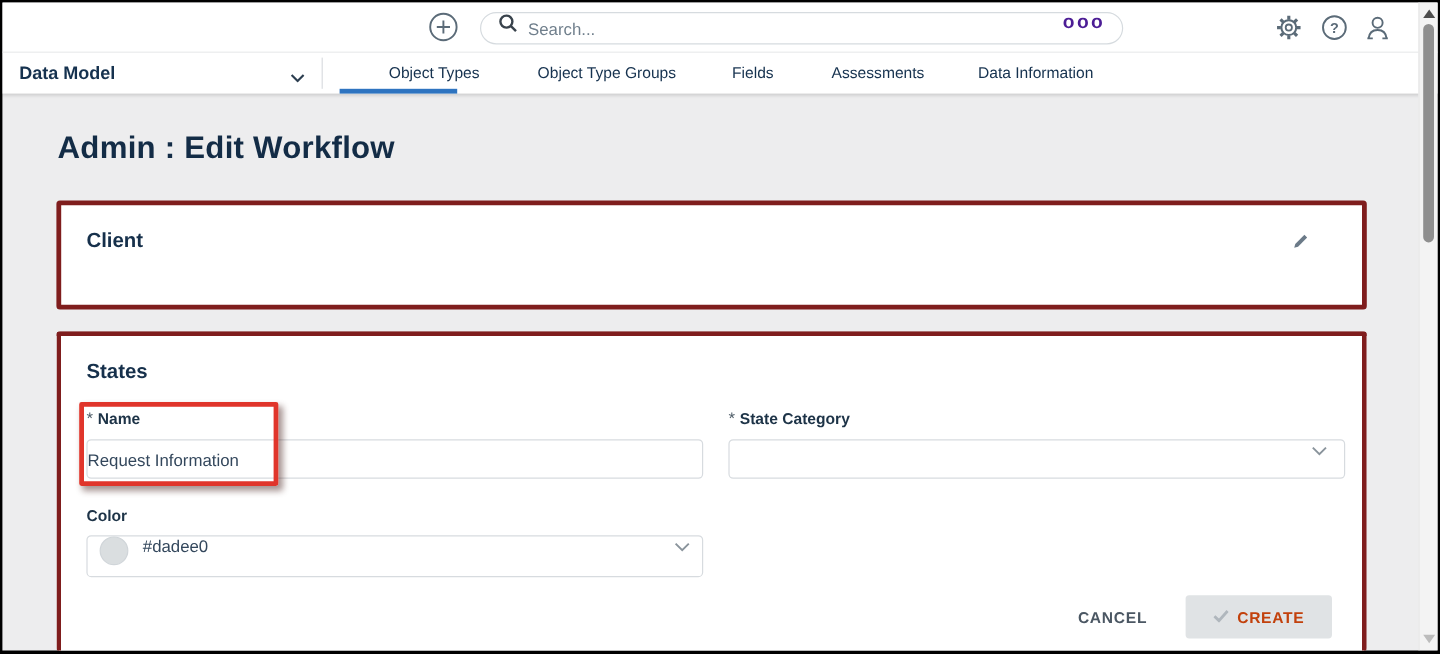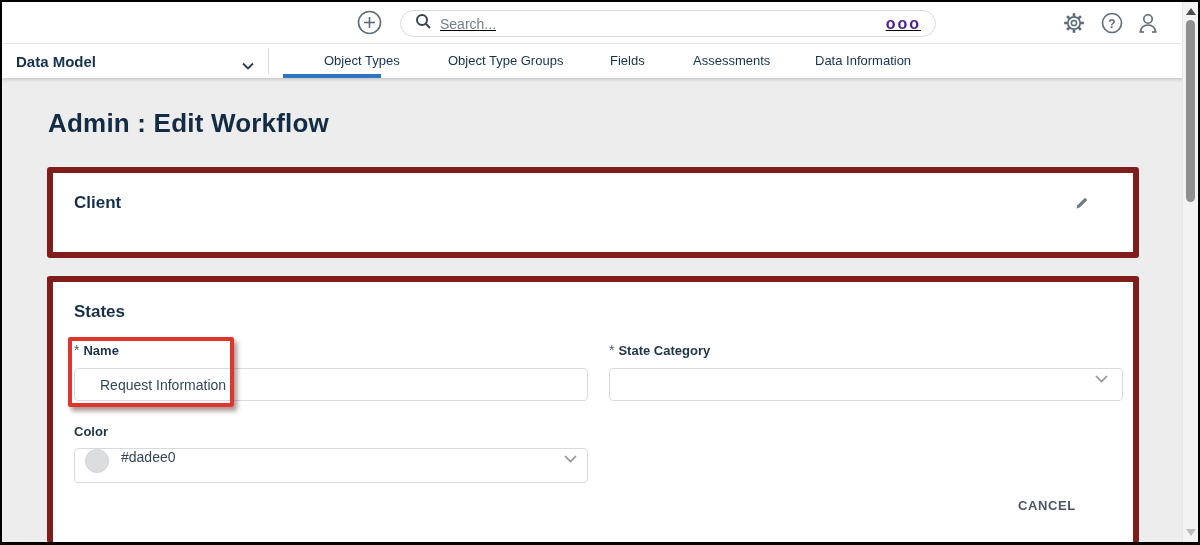--- a/index.html
+++ b/index.html
@@ -18,21 +18,21 @@
   
   .topbar {
     position: absolute; left:0; top:0; width:100%; height:42px;
     background:#fff; border-bottom:1px solid #e8eaec;
   }
   .icon-btn { position:absolute; cursor:pointer; background:none; border:none; }
   .add-btn { left:354px; top:8px; width:26px; height:26px; }
   .search-pill {
     position:absolute; left:398px; top:8px; width:536px; height:27px;
     border:1px solid #d6dbdf; border-radius:14px; background:#fff;
-    display:flex; align-items:center; padding:0 14px;text-decoration:underline;
+    display:flex; padding:0 14px;
   }
   .search-pill svg { flex:0 0 auto; margin-right:8px; }
   .search-input {
     flex:1 1 auto; border:none; outline:none; background:transparent;
     font-family:inherit; font-size:14px; color:#3c4a57;
   }
   .search-input::placeholder { color:#707f8c; opacity:1; }
   .more-dots {
     flex:0 0 auto; font-size:16px; font-weight:700; letter-spacing:2px;
     color:#4c1d95; cursor:pointer; line-height:1;
@@ -64,21 +64,21 @@
     position:absolute; left:281px; bottom:0; width:98px; height:4px; background:#2e74c0;
   }
 
   
   .page-title {
     position:absolute; left:46px; top:106px;
     font-size:26px; font-weight:700; color:#132c46; letter-spacing:0.2px;
   }
   .card {
     position:absolute; left:45px; width:1092px; background:#fff;
-    border:6px solid #7f1d1d; border-radius:3px;
+    border:4px solid #7f1d1d; border-radius:3px;
   }
   .client-card { top:165px; height:91px; }
   .states-card { top:274px; height:267px; border-bottom:none; }
   .card-title {
     position:absolute; left:21px; top:20px;
     font-size:17px; font-weight:700; color:#16304b;
   }
   .pencil-btn { position:absolute; right:42px; top:22px; width:18px; height:18px; }
 
   
@@ -86,21 +86,21 @@
     position:absolute; font-size:13px; font-weight:700; color:#1d3347;
   }
   .req { color:#4f5d68; font-weight:400; font-size:14px; margin-right:4px; }
   .lbl-name { left:21px; top:60px; }
   .lbl-category { left:556px; top:60px; }
   .lbl-color { left:21px; top:142px; }
 
   .text-input {
     position:absolute; left:21px; top:86px; width:514px; height:33px;
     border:1px solid #d7dbdf; border-radius:4px; background:#fff;
-    font-family:inherit; font-size:14px; color:#33475c; padding:0 25px; outline:none;
+    font-family:inherit; font-size:14px; color:#33475c; padding:0 0; outline:none;
   }
   .select-box {
     position:absolute; border:1px solid #d7dbdf; border-radius:4px; background:#fff;
     display:flex; align-items:flex-start; cursor:pointer;
   }
   .category-select { left:556px; top:86px; width:514px; height:33px; padding:0 14px; }
   .color-select { left:21px; top:166px; width:514px; height:35px; padding:0 10px; }
   .select-chevron { margin-left:auto; }
   .color-swatch {
     width:24px; height:24px; border-radius:50%;
@@ -110,21 +110,21 @@
 
   .highlight-box {
     position:absolute; left:15px; top:55px; width:166px; height:70px;
     border:4px solid #e0352b; border-radius:2px;
     box-shadow:3px 4px 5px rgba(60,20,15,0.45);
     pointer-events:none; z-index:10;
   }
 
   .actions {
     position:absolute; right:25px; top:216px; height:36px;
-    display:flex; align-items:center; gap:32px;flex-direction:column;
+    display:flex; align-items:center; gap:32px;
   }
   .cancel-btn {
     background:none; border:none; cursor:pointer; font-family:inherit;
     font-size:13px; font-weight:700; letter-spacing:0.6px; color:#4b5763;
   }
   .create-btn {
     width:122px; height:36px; border:none; border-radius:3px;
     background:#e0e3e5; color:#c2410c; font-family:inherit;
     font-size:13px; font-weight:700; letter-spacing:0.6px;
     display:flex; align-items:center; justify-content:center; gap:7px;

